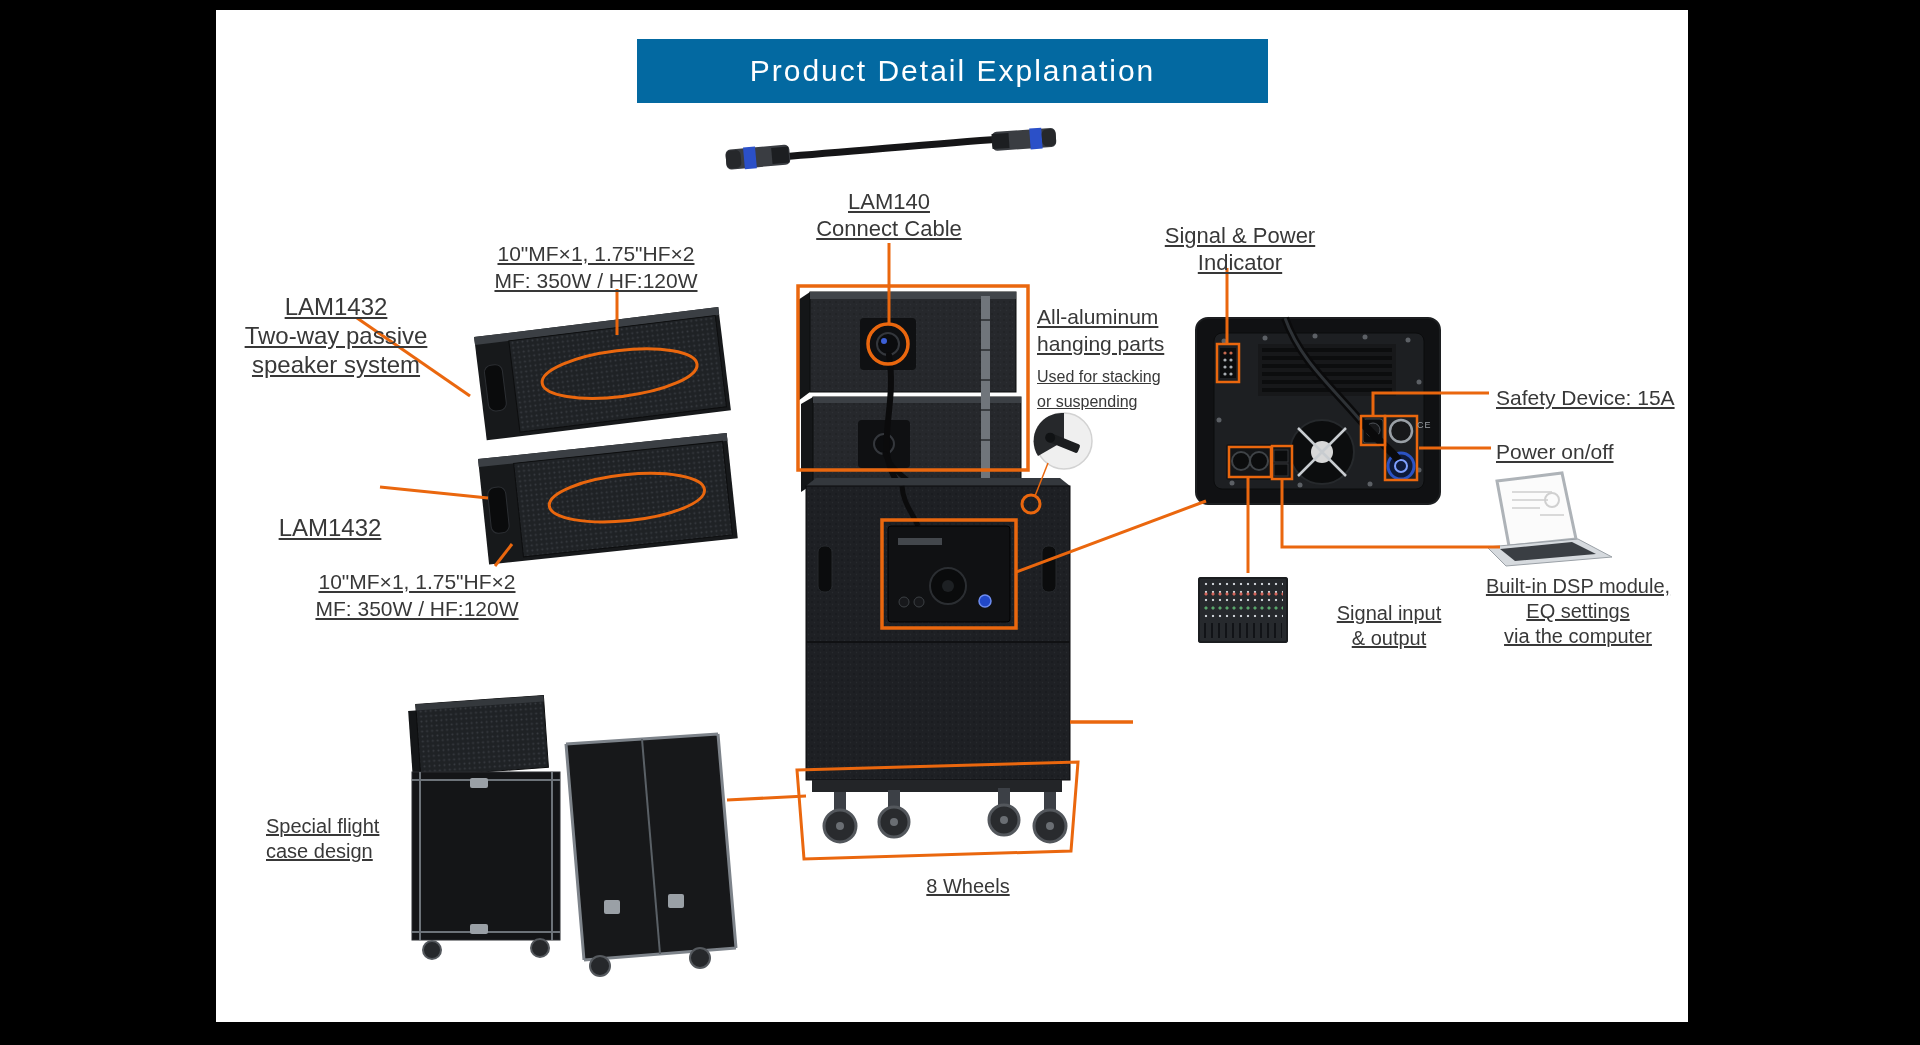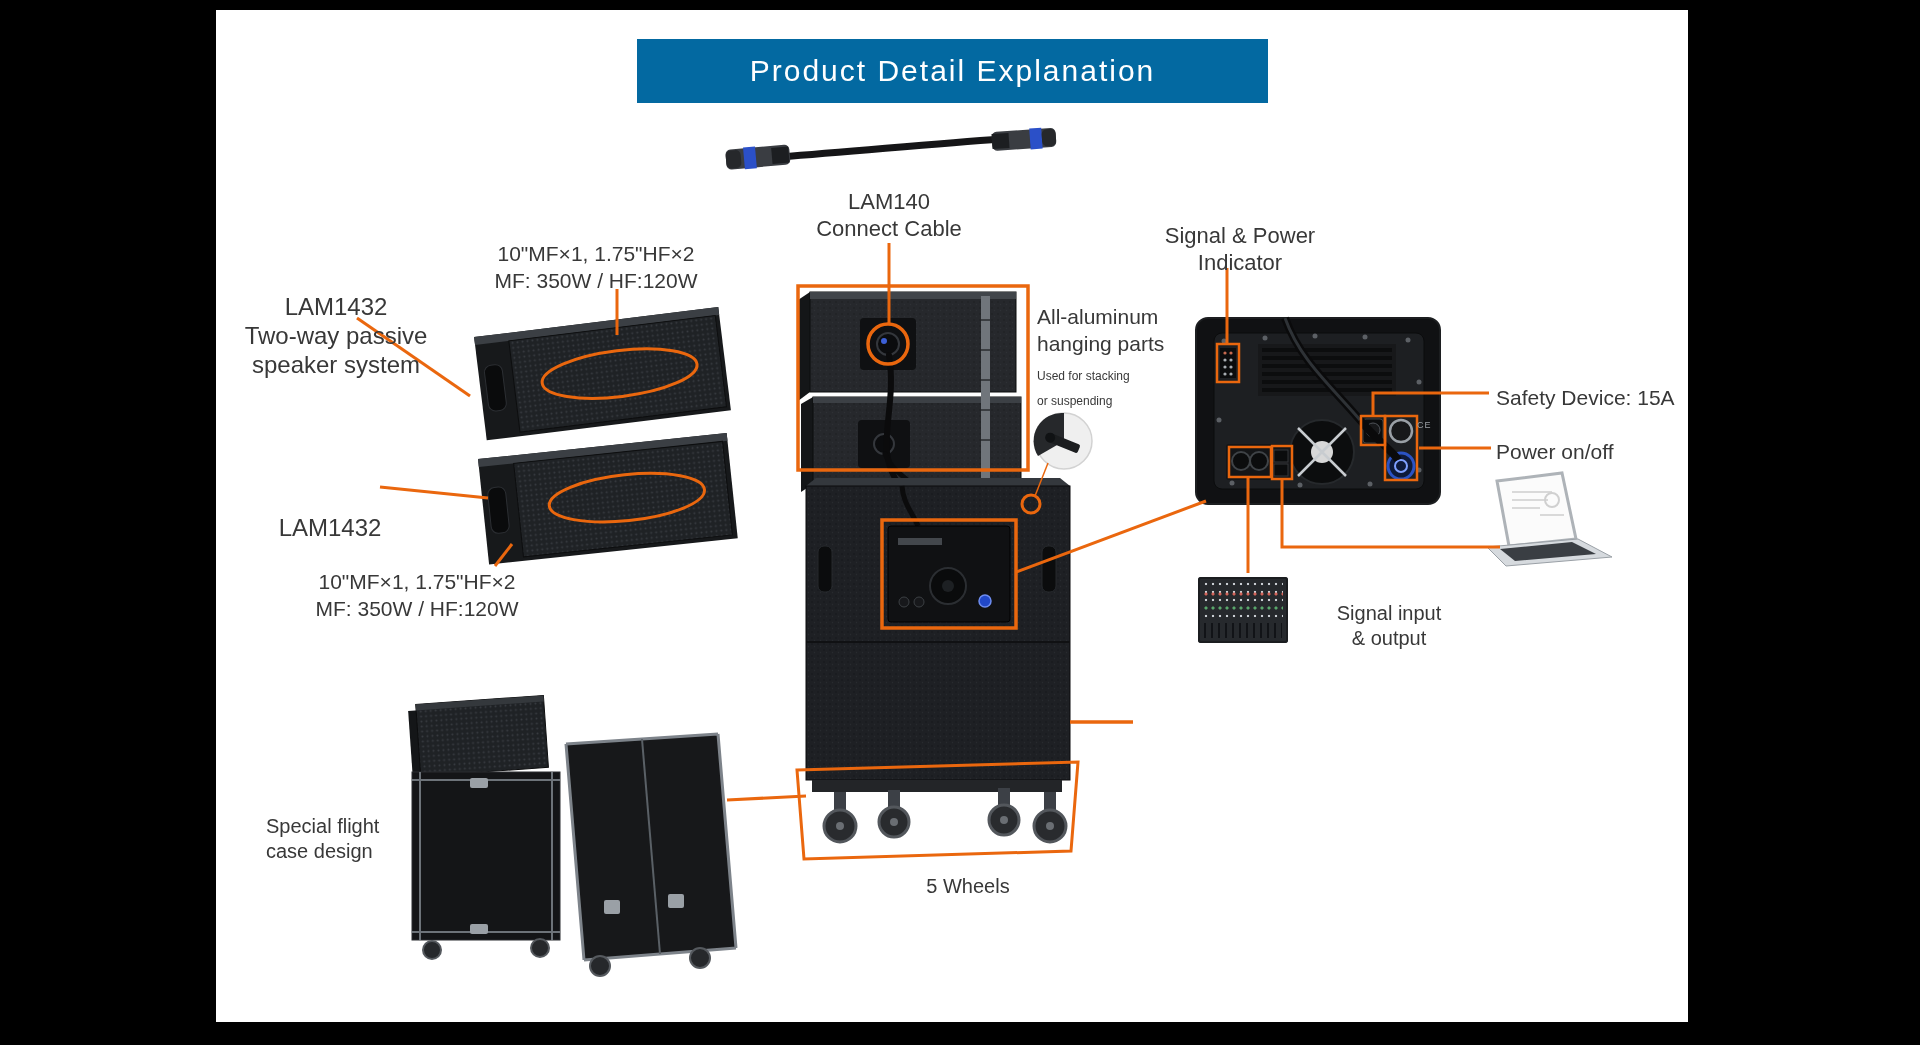--- a/index.html
+++ b/index.html
@@ -1,29 +1,29 @@
 <!DOCTYPE html>
 <html><head>
 <meta charset="utf-8">
 <style>
   html,body{margin:0;padding:0;background:#000;}
   #stage{position:relative;width:1920px;height:1045px;background:#000;overflow:hidden;
          font-family:"Liberation Sans",sans-serif;}
   #canvas{position:absolute;left:216px;top:10px;width:1472px;height:1012px;background:#ffffff;}
   #scene{position:absolute;left:0;top:0;width:1920px;height:1045px;}
-  .lbl{position:absolute;color:#383838;font-family:"Liberation Sans",sans-serif;}
+  .lbl{position:absolute;color:#383838;font-family:"Liberation Sans",sans-serif;text-decoration:underline;}
   .ctr{text-align:center;}
   .titlebar{position:absolute;left:637px;top:39px;width:631px;height:64px;background:#0369a1;
             color:#fff;font-size:30px;letter-spacing:2px;line-height:64px;text-align:center;}
   .t24{font-size:24px;line-height:29px;margin-top:40px;}
   .t22{font-size:22px;line-height:27px;}
   .t21{font-size:21px;line-height:27px;}
   .t20{font-size:20px;line-height:25px;}
   .t18{font-size:18px;line-height:25px;}
-  .t17{font-size:12px;line-height:25px;}
+  .t17{font-size:16px;line-height:25px;}
   .gap6{margin-top:7px;}
   .ce{position:absolute;left:1417px;top:420px;font-size:9px;color:#9ba0a5;letter-spacing:1px;}
   
   #mixer{position:absolute;left:1198px;top:577px;width:90px;height:66px;background:#26292d;
          border-radius:3px;box-shadow:inset 0 0 0 2px #1b1d20;}
   #mixer .knobs{position:absolute;left:5px;right:5px;top:4px;height:38px;
     background-image:radial-gradient(circle at 3px 3px,#c9ced3 1.1px,rgba(0,0,0,0) 1.6px);
     background-size:7px 8px;}
   #mixer .bandr{position:absolute;left:5px;right:5px;top:14px;height:6px;
     background-image:radial-gradient(circle at 3px 3px,#d4645a 1.3px,rgba(0,0,0,0) 1.8px);
@@ -323,23 +323,28 @@
 
   <div class="lbl t21" style="left:1496px;top:384px;width:230px;">Safety Device: 15A</div>
   <div class="lbl t21" style="left:1496px;top:438px;width:180px;">Power on/off</div>
   <div class="ce">CE</div>
 
   <div class="lbl ctr t20" style="left:1288px;top:601px;width:130px;margin-left:36px;">
     <div>Signal input</div>
     <div>&amp; output</div>
   </div>
 
-
-
-  <div class="lbl ctr t20" style="left:893px;top:874px;width:150px;">5 Wheels</div>
+  <div class="lbl ctr t20" style="left:1464px;top:574px;width:228px;">
+    <div>Built-in DSP module,</div>
+    <div>EQ settings</div>
+    <div>via the computer</div>
+  </div>
+
+
+  <div class="lbl ctr t20" style="left:893px;top:874px;width:150px;">8 Wheels</div>
 
   <div class="lbl t20" style="left:266px;top:814px;width:160px;">
     <div>Special flight</div>
     <div>case design</div>
   </div>
 
 
   <div id="mixer">
     <div class="knobs"></div>
     <div class="bandr"></div>

